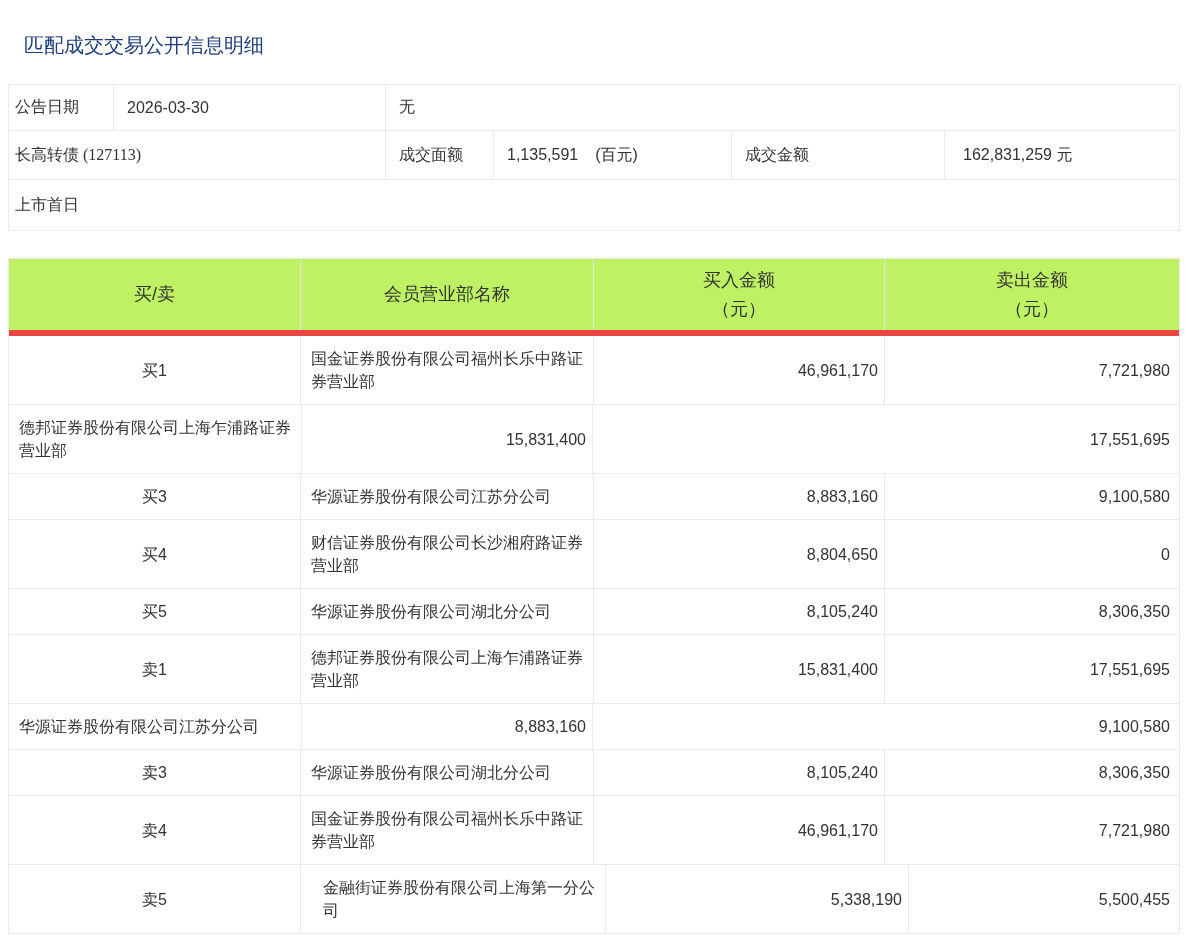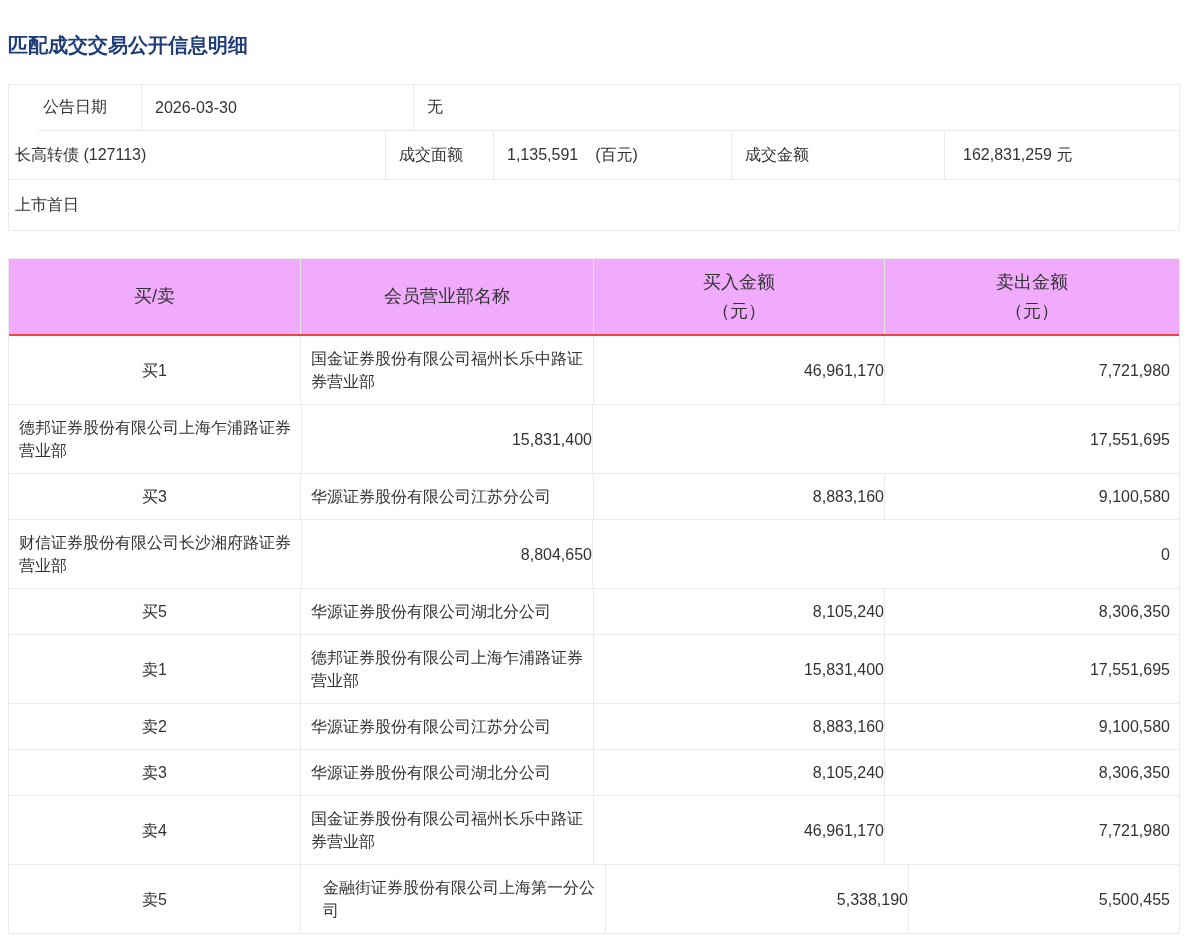--- a/index.html
+++ b/index.html
@@ -5,67 +5,67 @@
   * { box-sizing: border-box; margin: 0; padding: 0; }
   html, body { background: #ffffff; }
   body {
     width: 1188px; height: 942px;
     font-family: "Liberation Sans", "DejaVu Sans", sans-serif;
     color: #333333;
     position: relative;
     overflow: hidden;
   }
   .page-title {
-    margin: 34px 0 0 8px;
+    margin: 34px 0 0 24px;
     font-size: 20px;
-    font-weight: 700;
+    font-weight: 400;
     line-height: 22px;
     color: #1e3d78;
   }
   
   .info-table {
     margin: 28px 8px 0 8px;
     width: 1172px;
     border: 1px solid #eaeaea;
   }
   .irow { display: flex; align-items: stretch; border-bottom: 1px solid #eaeaea; }
   .irow:last-child { border-bottom: none; }
-  .r1 { height: 46px; margin-left: 28px; }
+  .r1 { height: 46px; }
   .r2 { height: 49px; }
   .r3 { height: 50px; }
   .icell {
     display: flex; align-items: center;
     padding-left: 13px;
     font-size: 16px;
     border-right: 1px solid #eaeaea;
     white-space: nowrap;
     overflow: hidden;
   }
   .icell.first { padding-left: 6px; }
   .icell.last { border-right: none; }
   .w105 { width: 105px; }
   .w272 { width: 272px; text-align: center; }
   .w108 { width: 108px; }
-  .w377 { width: 377px; }
+  .w377 { width: 377px; font-family: Liberation Serif, serif; }
   .w238 { width: 238px; }
   .w213 { width: 213px; }
   .grow { flex: 1 1 auto; }
   .unit { margin-left: 17px; }
   .pad18 { padding-left: 18px; }
   
   .main-table {
     margin: 27px 8px 0 8px;
     width: 1172px;
     border: 1px solid #eaeaea;
   }
   .thead {
     display: flex;
     height: 77px;
-    background: #f0abfc;
-    border-bottom: 2px solid #ef4444;
+    background: #bef264;
+    border-bottom: 6px solid #ef4444;
   }
   .th {
     display: flex; flex-direction: column;
     align-items: center; justify-content: center;
     font-size: 18px; font-weight: 400;
     line-height: 29px;
     border-right: 1px solid #e5e5e6;
     color: #333333;
   }
   .th.c4 { border-right: none; }
@@ -77,21 +77,21 @@
   .trow:last-child { border-bottom: none; gap: 12px; }
   .td {
     display: flex; align-items: center;
     padding-top: 11px; padding-bottom: 11px;
     font-size: 16px;
     line-height: 23px;
     border-right: 1px solid #eaeaea;
   }
   .td.c1 { justify-content: center; }
   .td.c2 { padding-left: 10px; padding-right: 4px; word-break: break-all; }
-  .td.c3 { justify-content: flex-end; padding-right: 0; }
+  .td.c3 { justify-content: flex-end; padding-right: 6px; }
   .td.c4 { justify-content: flex-end; padding-right: 9px; border-right: none; }
 </style>
 </head>
 <body>
 
 <h1 class="page-title">匹配成交交易公开信息明细</h1>
 
 <div class="info-table">
   <div class="irow r1">
     <div class="icell first w105">公告日期</div>
@@ -141,41 +141,41 @@
   </div>
 
   <div class="trow">
     <div class="td c1">买3</div>
     <div class="td c2">华源证券股份有限公司江苏分公司</div>
     <div class="td c3">8,883,160</div>
     <div class="td c4">9,100,580</div>
   </div>
 
   <div class="trow">
+    <div class="td c1">买4</div>
     <div class="td c2">财信证券股份有限公司长沙湘府路证券营业部</div>
     <div class="td c3">8,804,650</div>
     <div class="td c4">0</div>
   </div>
 
   <div class="trow">
     <div class="td c1">买5</div>
     <div class="td c2">华源证券股份有限公司湖北分公司</div>
     <div class="td c3">8,105,240</div>
     <div class="td c4">8,306,350</div>
   </div>
 
   <div class="trow">
     <div class="td c1">卖1</div>
     <div class="td c2">德邦证券股份有限公司上海乍浦路证券营业部</div>
     <div class="td c3">15,831,400</div>
     <div class="td c4">17,551,695</div>
   </div>
 
   <div class="trow">
-    <div class="td c1">卖2</div>
     <div class="td c2">华源证券股份有限公司江苏分公司</div>
     <div class="td c3">8,883,160</div>
     <div class="td c4">9,100,580</div>
   </div>
 
   <div class="trow">
     <div class="td c1">卖3</div>
     <div class="td c2">华源证券股份有限公司湖北分公司</div>
     <div class="td c3">8,105,240</div>
     <div class="td c4">8,306,350</div>

